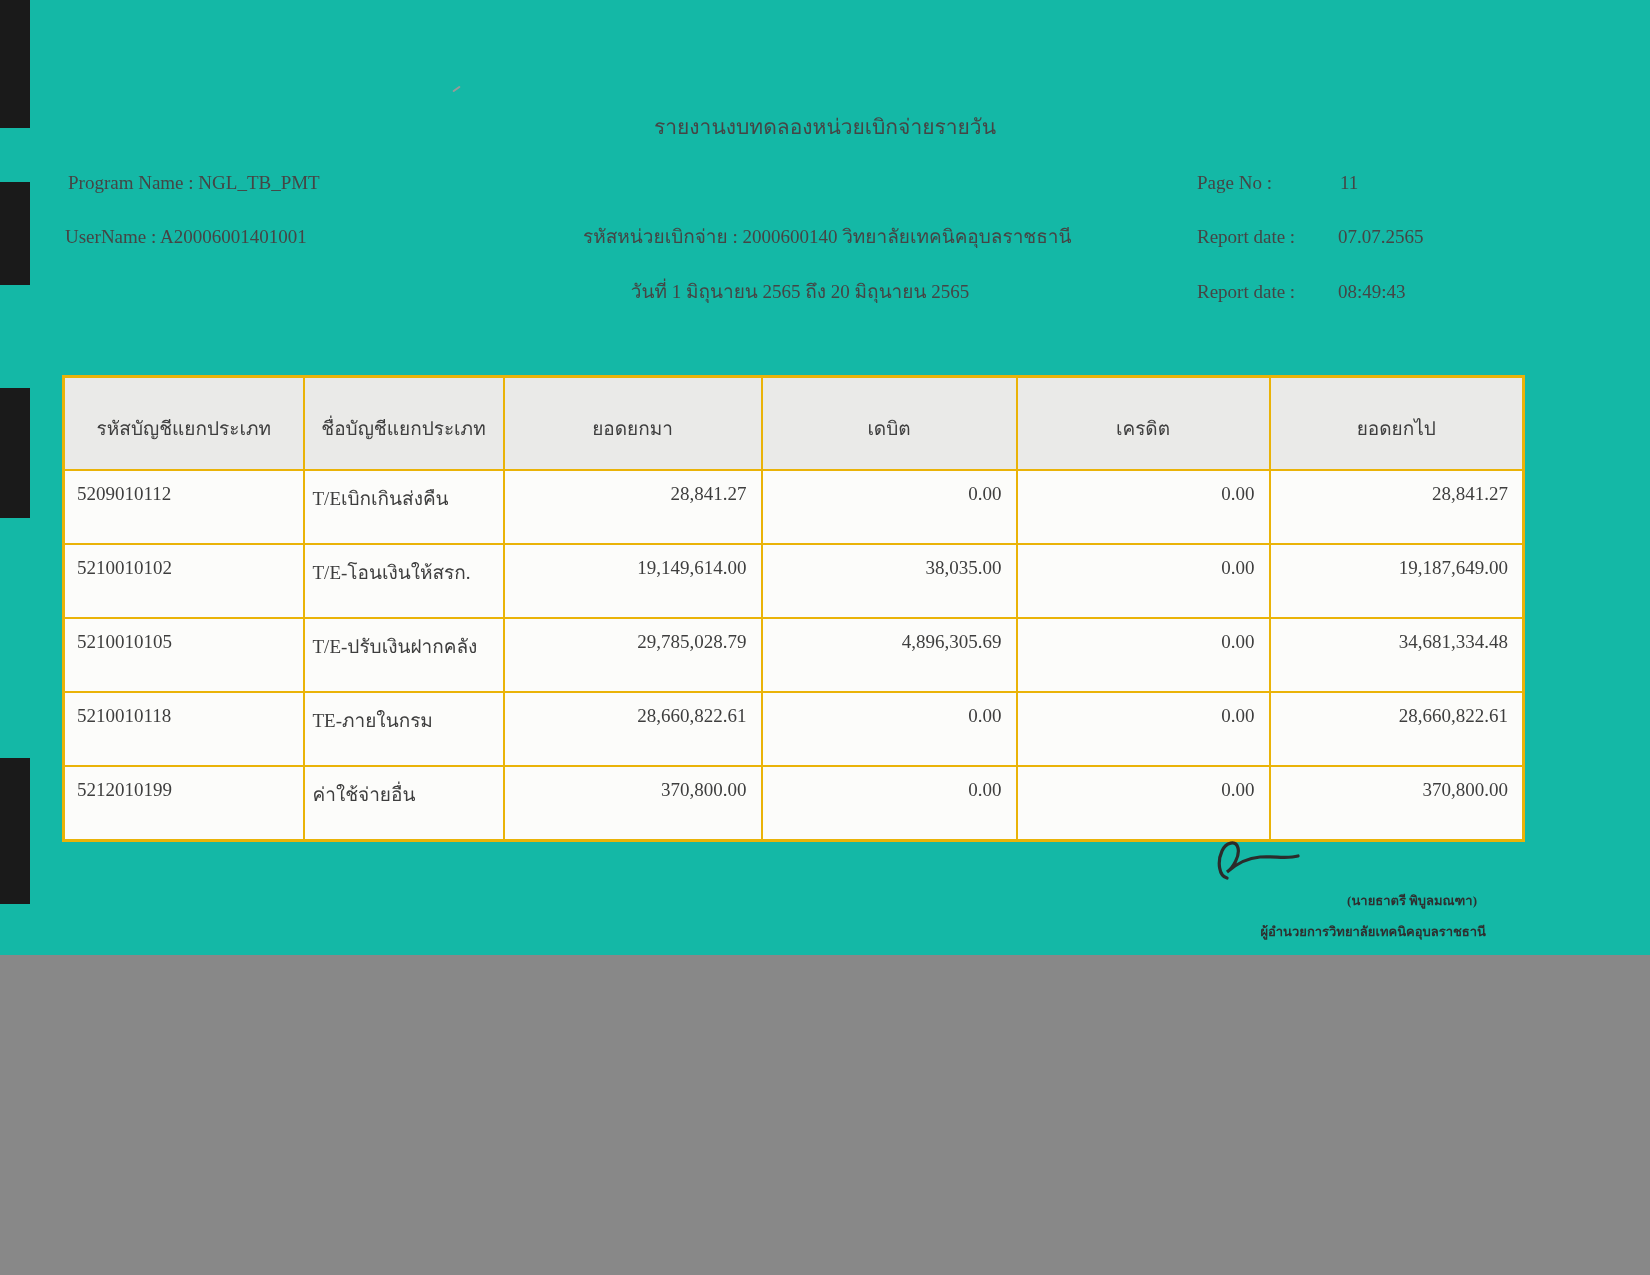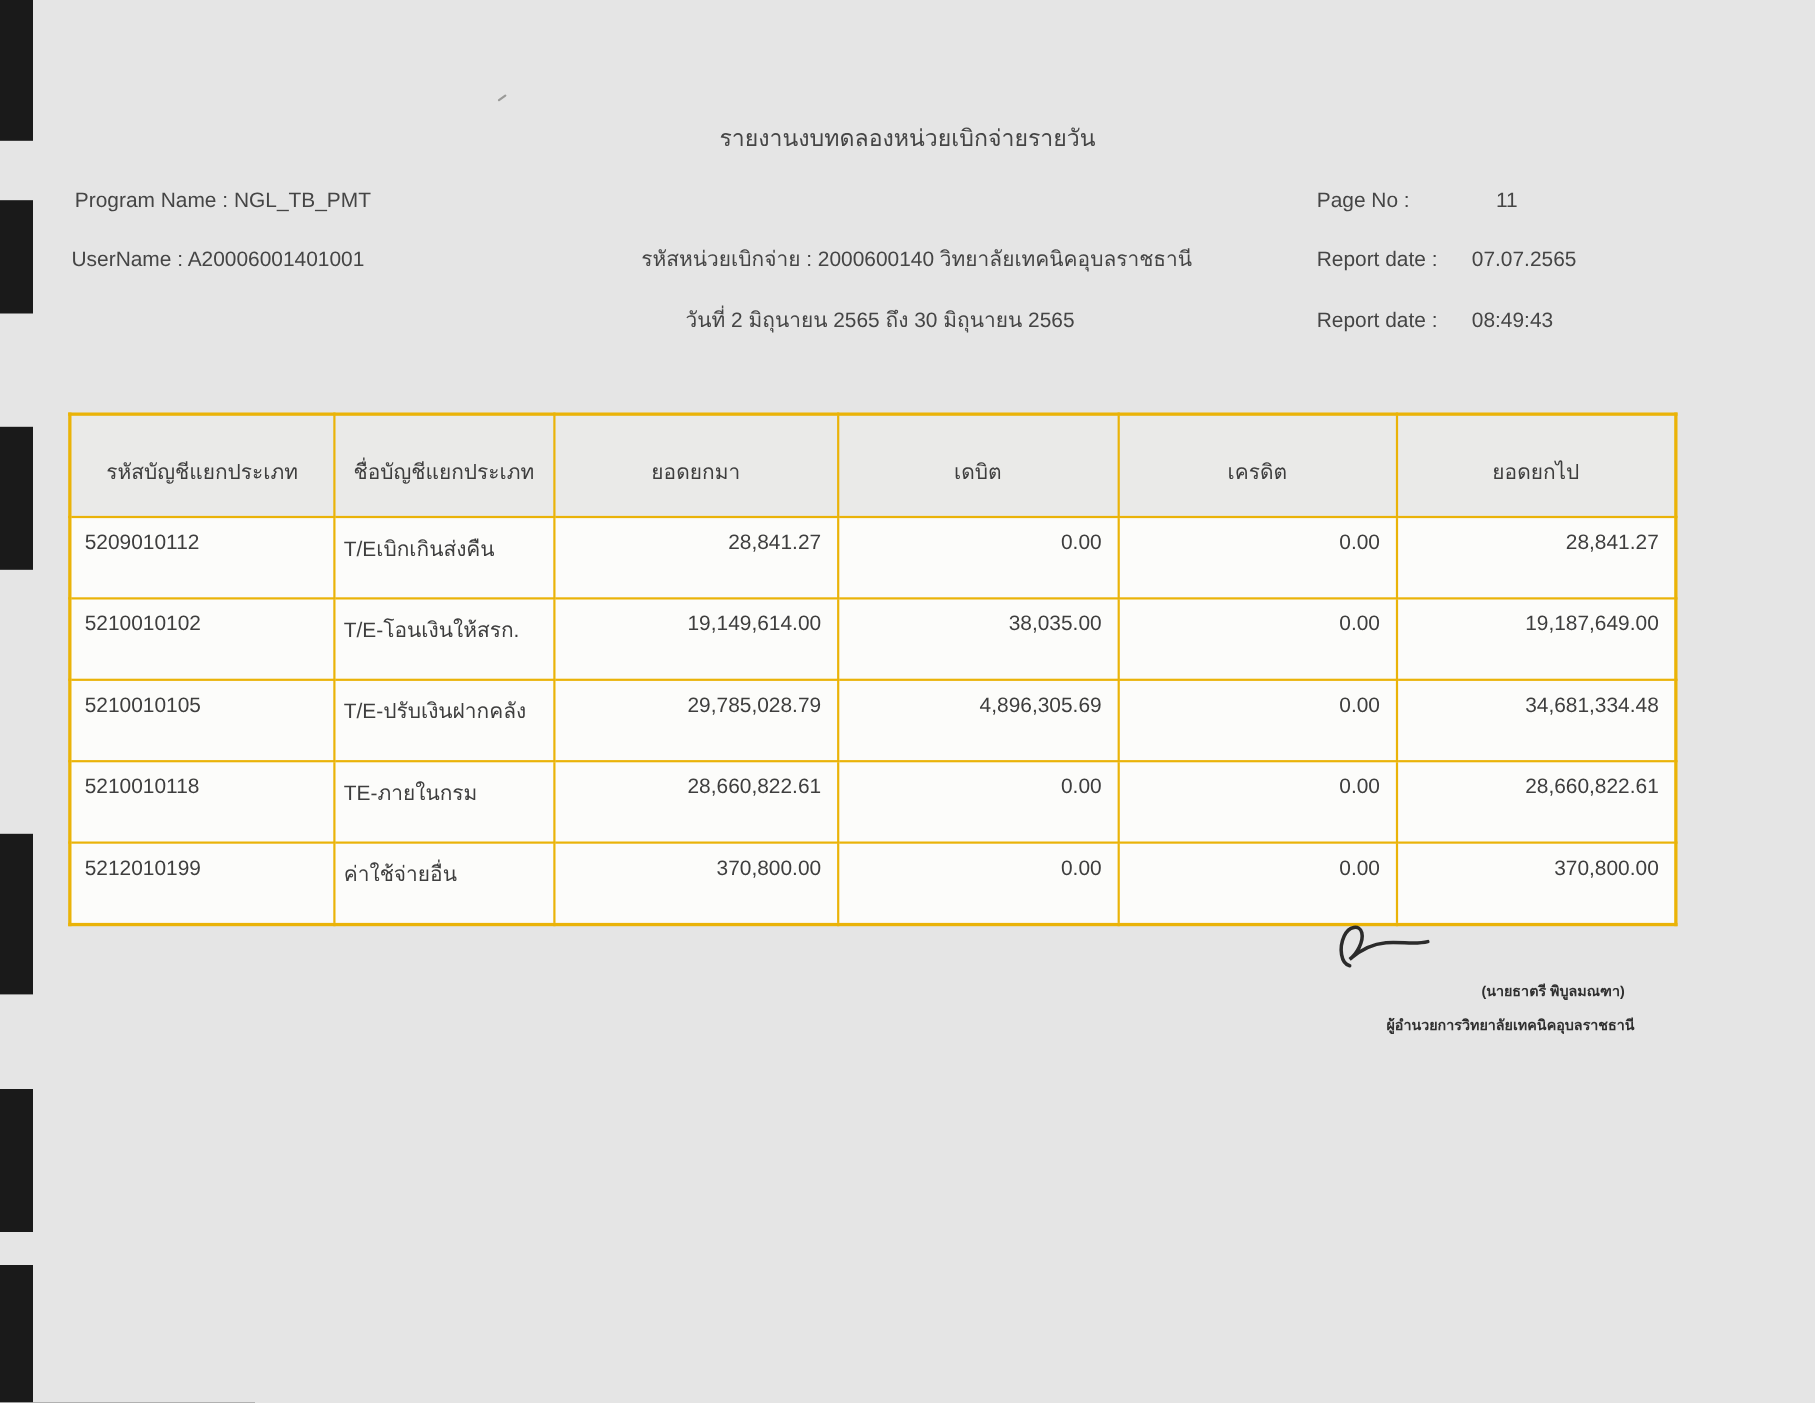--- a/index.html
+++ b/index.html
@@ -1,20 +1,20 @@
 <!DOCTYPE html>
 <html><head>
 <meta charset="utf-8">
 <style>
   html,body{margin:0;padding:0;background:#888;}
   #page{
     position:relative;
-    width:1650px;height:1275px;
-    background:#e5e5e5;
-    font-family:Liberation Sans, sans-serif;
+    width:1650px;height:955px;
+    background:#14b8a6;
+    font-family:Liberation Serif, serif;
     color:#454545;
     overflow:hidden;
   }
   .abs{position:absolute;white-space:nowrap;}
   .t19{font-size:19px;line-height:22px;}
   .t21{font-size:21px;line-height:24px;}
   
   .scanbar{position:absolute;left:0;width:30px;background:#1a1a1a;}
   .speck{position:absolute;width:9px;height:2px;background:#9a9a98;transform:rotate(-35deg);border-radius:2px;}
   
@@ -51,28 +51,28 @@
   <div class="scanbar" style="top:388px;height:130px;"></div>
   <div class="scanbar" style="top:758px;height:146px;"></div>
   <div class="scanbar" style="top:990px;height:130px;"></div>
   <div class="scanbar" style="top:1150px;height:125px;"></div>
   <div class="speck" style="left:452px;top:88px;"></div>
 
   <div class="abs t21" style="left:0;right:0;top:115px;text-align:center;">รายงานงบทดลองหน่วยเบิกจ่ายรายวัน</div>
 
   <div class="abs t19" style="left:68px;top:172px;">Program Name : NGL_TB_PMT</div>
   <div class="abs t19" style="left:1197px;top:172px;">Page No :</div>
-  <div class="abs t19" style="left:1340px;top:172px;margin-left:20px;">11</div>
+  <div class="abs t19" style="left:1340px;top:172px;">11</div>
 
   <div class="abs t19" style="left:65px;top:226px;">UserName : A20006001401001</div>
   <div class="abs t19" style="left:583px;top:226px;">รหัสหน่วยเบิกจ่าย : 2000600140 วิทยาลัยเทคนิคอุบลราชธานี</div>
   <div class="abs t19" style="left:1197px;top:226px;">Report date :</div>
   <div class="abs t19" style="left:1338px;top:226px;">07.07.2565</div>
 
-  <div class="abs t19" style="left:560px;width:480px;top:281px;text-align:center;">วันที่ 2 มิถุนายน 2565 ถึง 30 มิถุนายน 2565</div>
+  <div class="abs t19" style="left:560px;width:480px;top:281px;text-align:center;">วันที่ 1 มิถุนายน 2565 ถึง 20 มิถุนายน 2565</div>
   <div class="abs t19" style="left:1197px;top:281px;">Report date :</div>
   <div class="abs t19" style="left:1338px;top:281px;">08:49:43</div>
 
   <table class="rpt">
     <colgroup>
       <col style="width:240px">
         <col style="width:200px">
         <col style="width:258px">
       <col style="width:255px">
         <col style="width:253px">

